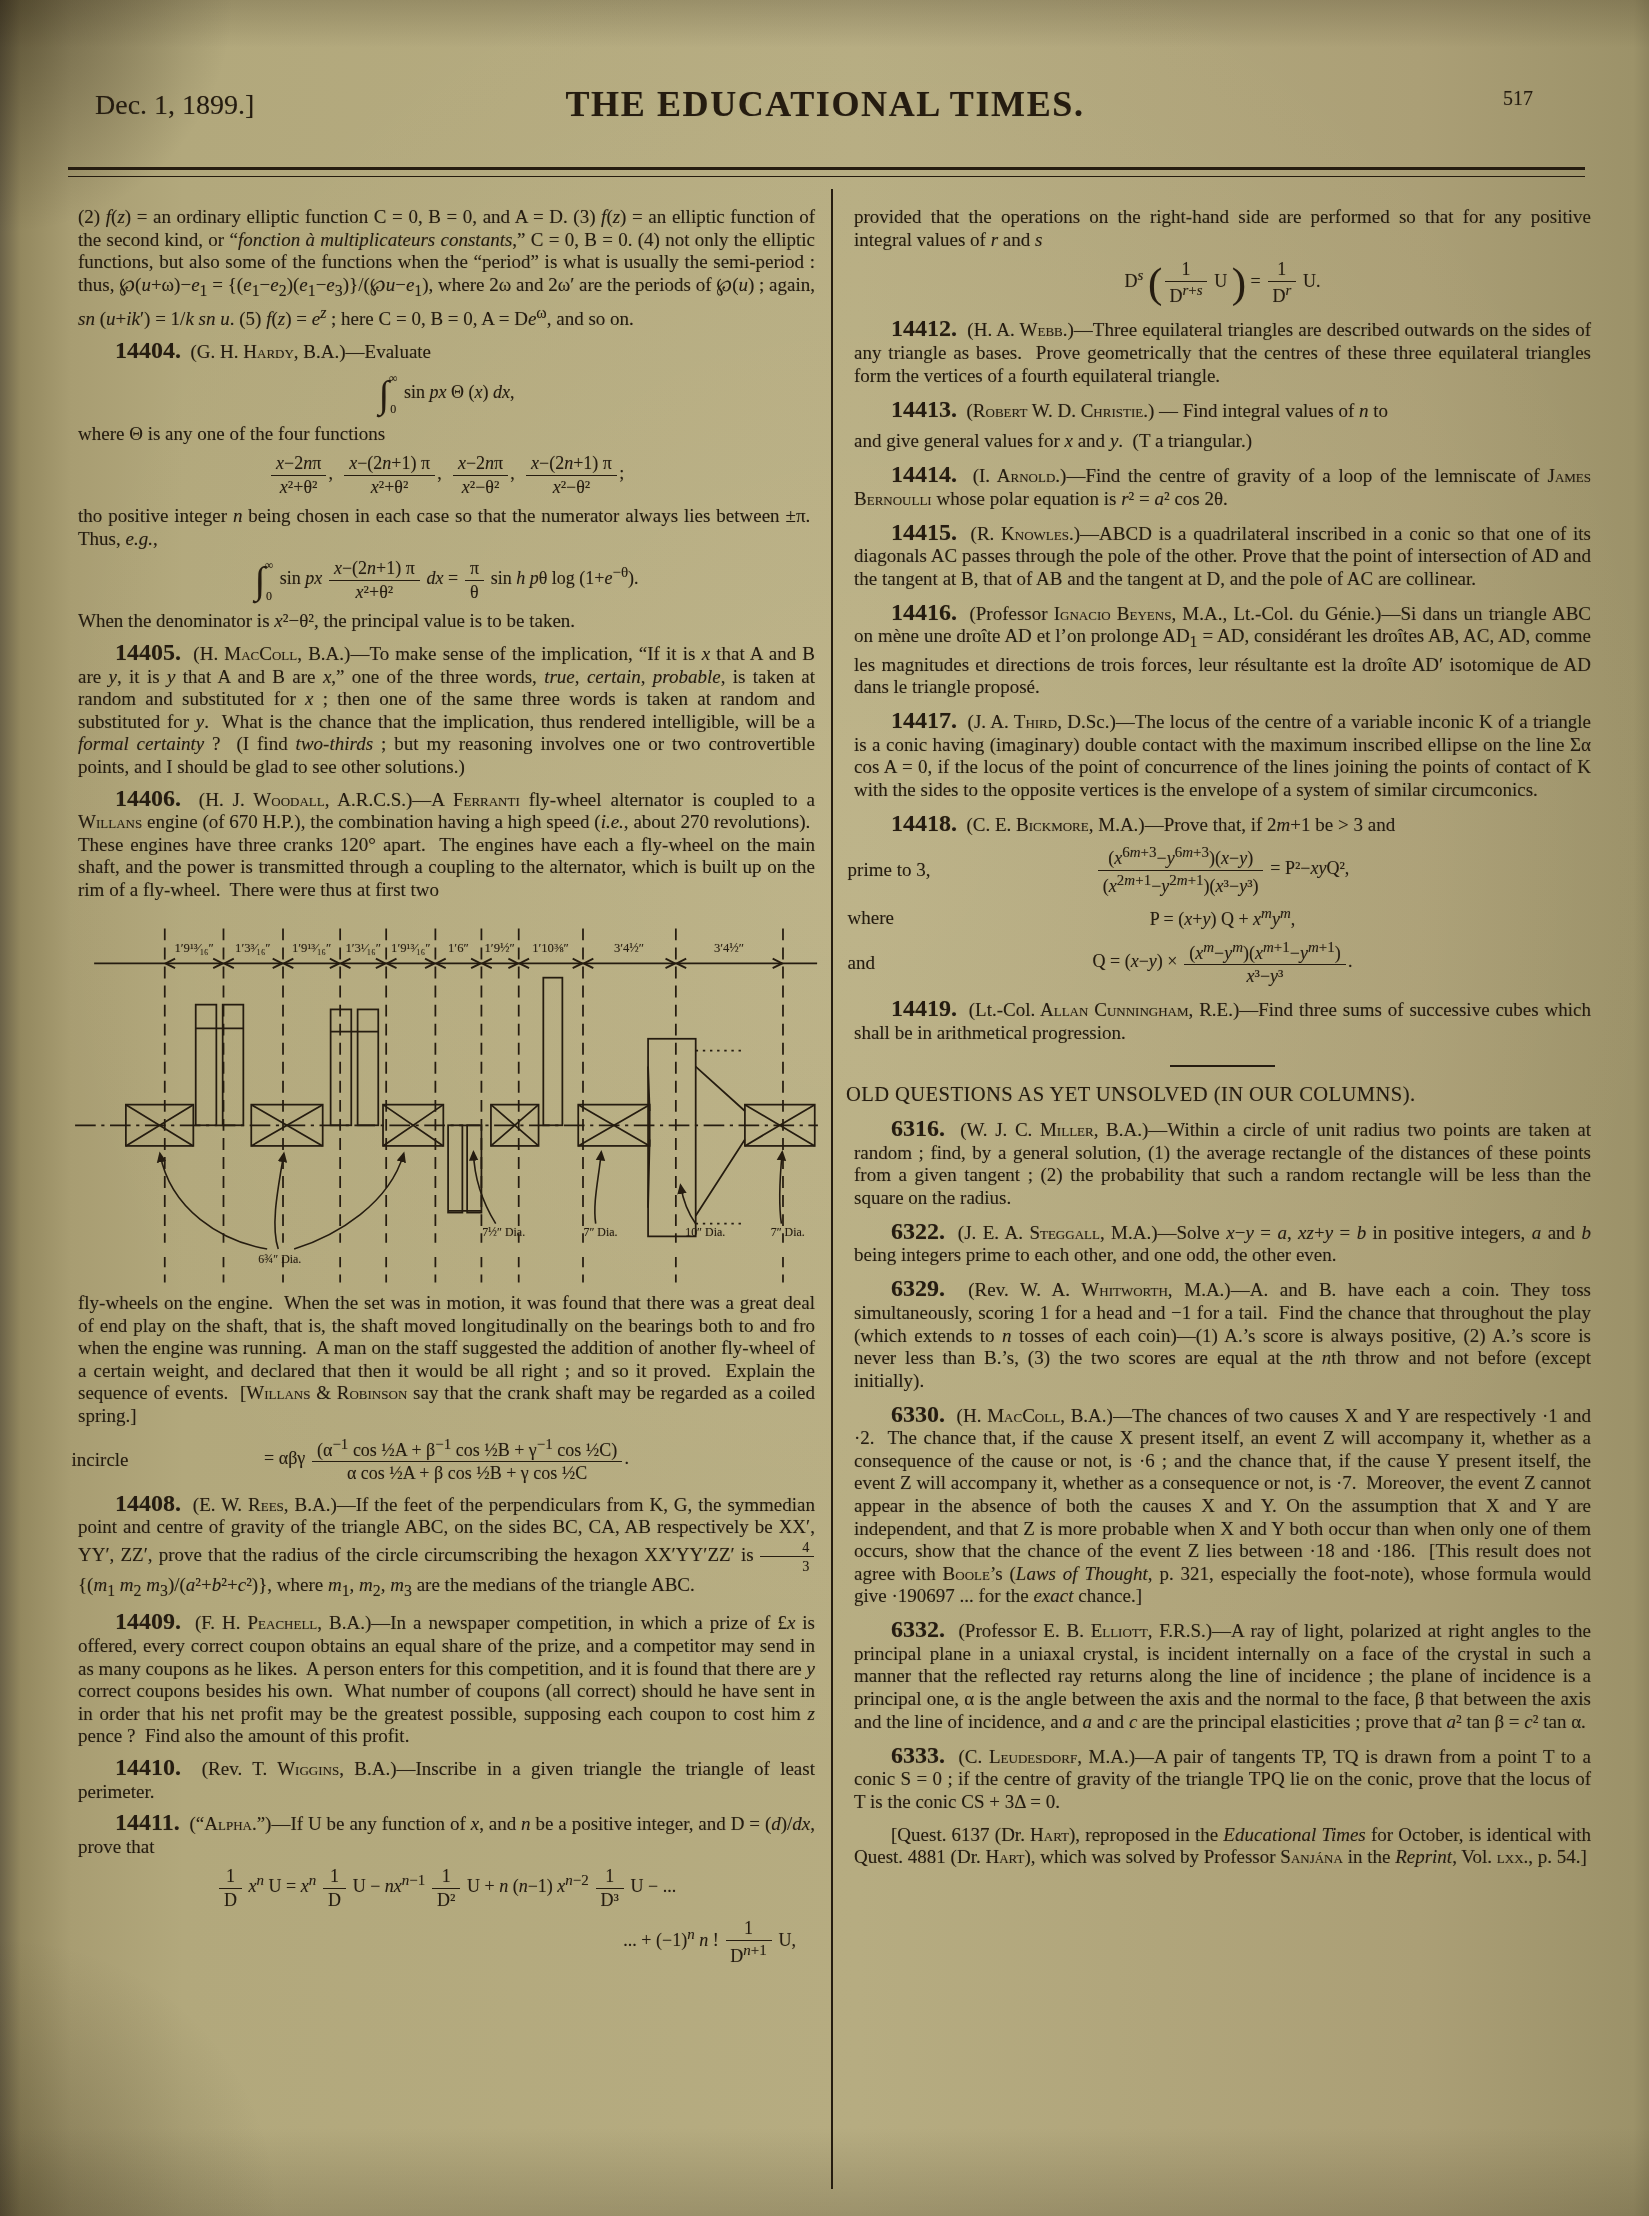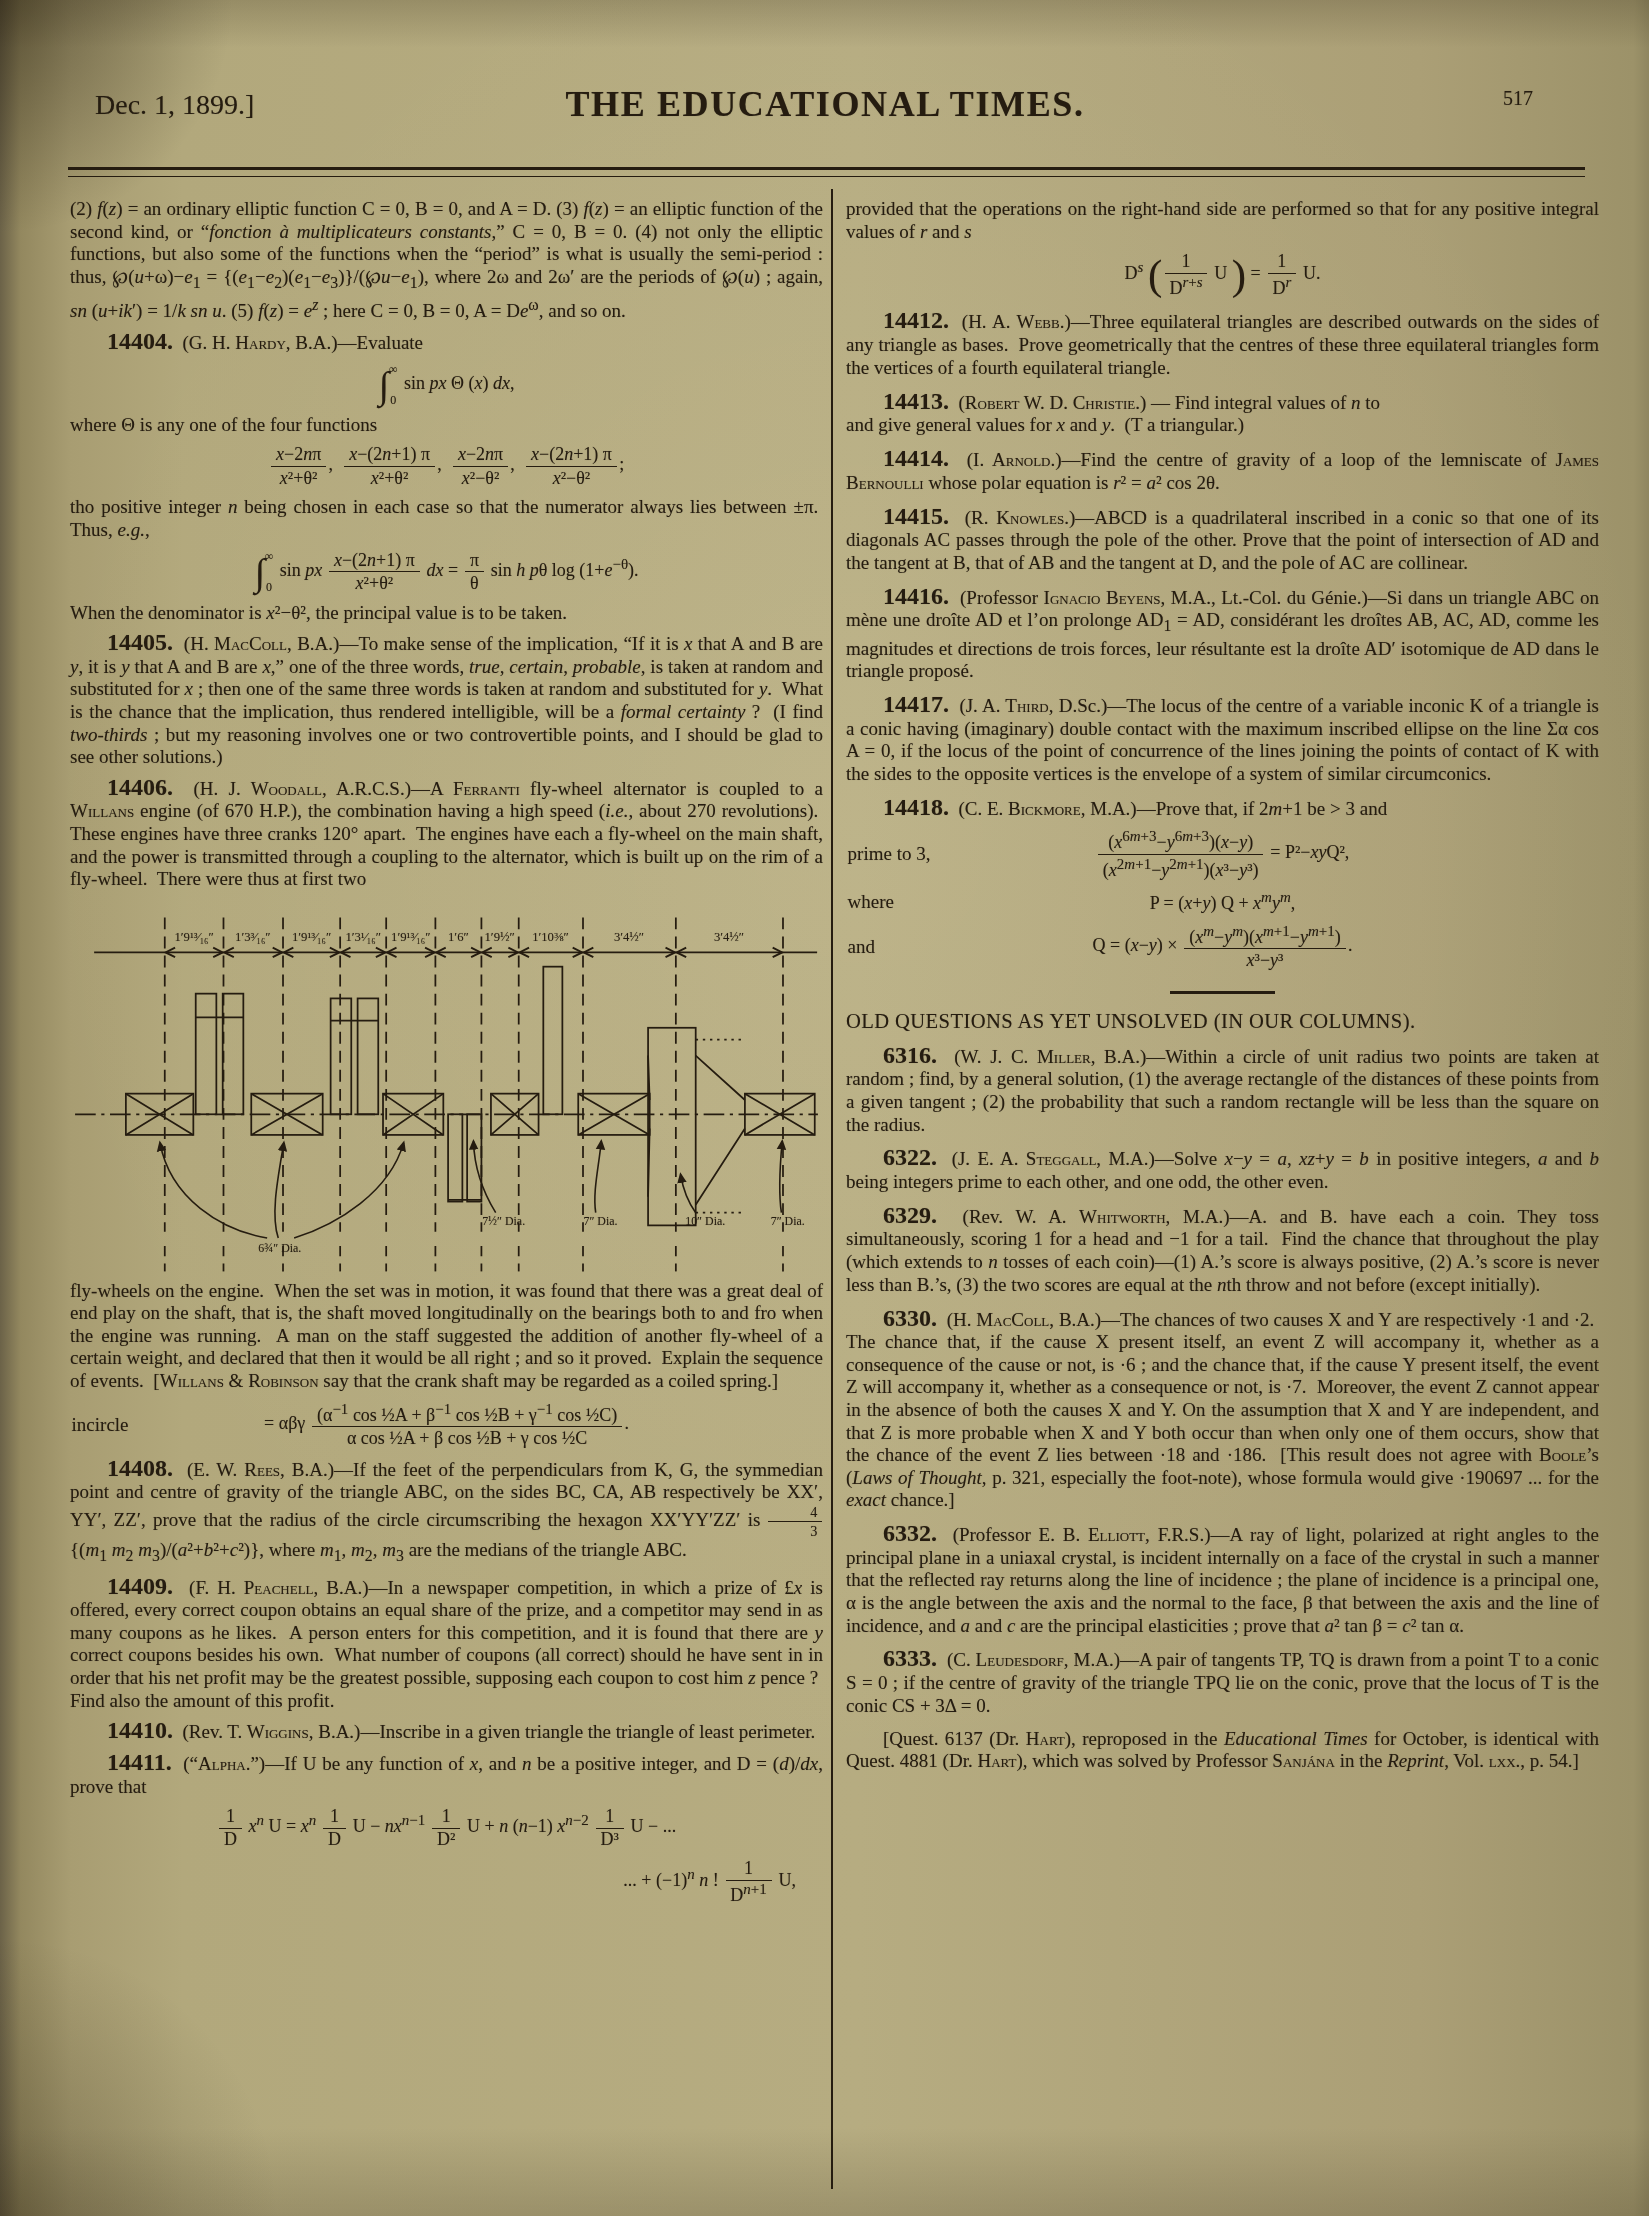--- a/index.html
+++ b/index.html
@@ -13,21 +13,21 @@
       linear-gradient(90deg, #6b6248 0px, #93885f 20.6px, #a89d72 71px, #b2a87c 183px, #b6ac81 52%, #ab9f76 86%, #9c9269 99%, #8e855f 100%);
     text-shadow:0 0 0.8px rgba(37,28,16,0.35);text-decoration:underline;}
   .hdr-date{position:absolute;left:95px;top:89px;font-size:28px;}
   .hdr-title{position:absolute;left:0;right:0;top:83px;text-align:center;font-size:36px;font-weight:bold;letter-spacing:1.6px;}
   .hdr-page{position:absolute;right:117px;top:87px;font-size:20px;margin-left:20px;}
   .rule-a{position:absolute;left:68px;right:65px;top:167px;height:0;border-top:3.2px solid #251c10;}
   .rule-b{position:absolute;left:68px;right:65px;top:176px;height:0;border-top:1.6px solid #251c10;}
   .divider{position:absolute;left:831px;top:189px;width:2.4px;height:2000px;background:#251c10;}
   .col{position:absolute;top:198px;width:753px;}
   .col-left{left:70px;} .col-right{left:846px;}
-  .para{margin:0;text-align:justify;font-size:19px;line-height:22.6px;}
+  .para{margin:8px;text-align:justify;font-size:19px;line-height:22.6px;}
   .para.ind{text-indent:37px;margin-top:7.1px;}
   .col-right .para.ind{margin-top:10.3px;}
   .para b{font-size:24px;}
   .sc{font-variant:small-caps;}
   .eq{text-align:center;font-size:18px;margin:8px 0;line-height:1.25;}
   .eq.right{text-align:right;padding-right:27px;}
   .eql{position:relative;text-align:center;font-size:18px;margin:8px 0;line-height:1.25;}
   .eqlab{position:absolute;left:1.6px;top:50%;transform:translateY(-50%);font-size:19px;}
   .fr{display:inline-flex;flex-direction:column;text-align:center;vertical-align:middle;margin:0 2.4px;line-height:1.15;}
   .fr .nu{display:block;padding:0 4.8px 0.8px;border-bottom:1.6px solid currentColor;}
@@ -266,20 +266,21 @@
       <p class="para ind"><b>14418.</b>&nbsp; (C. E. B<span class="sc">ickmore</span>, M.A.)—Prove that, if 2<i>m</i>+1 be &gt; 3 and</p>
       <div class="eql"><span class="eqlab">prime to 3,</span><span class="eqbody"><span class="fr">
             <span class="nu">(<i>x</i><sup>6<i>m</i>+3</sup>−<i>y</i><sup>6<i>m</i>+3</sup>)(<i>x</i>−<i>y</i>)</span>
             <span class="de">(<i>x</i><sup>2<i>m</i>+1</sup>−<i>y</i><sup>2<i>m</i>+1</sup>)(<i>x</i>³−<i>y</i>³)</span>
           </span> = P²−<i>xy</i>Q²,</span></div>
       <div class="eql"><span class="eqlab">where</span><span class="eqbody">P = (<i>x</i>+<i>y</i>) Q + <i>x</i><sup><i>m</i></sup><i>y</i><sup><i>m</i></sup>,</span></div>
       <div class="eql"><span class="eqlab">and</span><span class="eqbody">Q = (<i>x</i>−<i>y</i>) × <span class="fr">
             <span class="nu">(<i>x</i><sup><i>m</i></sup>−<i>y</i><sup><i>m</i></sup>)(<i>x</i><sup><i>m</i>+1</sup>−<i>y</i><sup><i>m</i>+1</sup>)</span>
             <span class="de"><i>x</i>³−<i>y</i>³</span>
           </span>.</span></div>
+      <p class="para ind"><b>14419.</b>&nbsp; (Lt.-Col. A<span class="sc">llan</span> C<span class="sc">unningham</span>, R.E.)—Find three sums of successive cubes which shall be in arithmetical progression.</p>
       <div class="shortrule"></div>
       <div class="colhead">OLD QUESTIONS AS YET UNSOLVED (IN OUR COLUMNS).</div>
       <p class="para ind"><b>6316.</b>&nbsp; (W. J. C. M<span class="sc">iller</span>, B.A.)—Within a circle of unit radius two points are taken at random ; find, by a general solution, (1) the average rectangle of the distances of these points from a given tangent ; (2) the probability that such a random rectangle will be less than the square on the radius.</p>
       <p class="para ind"><b>6322.</b>&nbsp; (J. E. A. S<span class="sc">teggall</span>, M.A.)—Solve <i>x</i>−<i>y</i> = <i>a</i>, <i>xz</i>+<i>y</i> = <i>b</i> in positive integers, <i>a</i> and <i>b</i> being integers prime to each other, and one odd, the other even.</p>
       <p class="para ind"><b>6329.</b>&nbsp; (Rev. W. A. W<span class="sc">hitworth</span>, M.A.)—A. and B. have each a coin. They toss simultaneously, scoring 1 for a head and −1 for a tail.&nbsp; Find the chance that throughout the play (which extends to <i>n</i> tosses of each coin)—(1) A.’s score is always positive, (2) A.’s score is never less than B.’s, (3) the two scores are equal at the <i>n</i>th throw and not before (except initially).</p>
       <p class="para ind"><b>6330.</b>&nbsp; (H. M<span class="sc">ac</span>C<span class="sc">oll</span>, B.A.)—The chances of two causes X and Y are respectively ·1 and ·2.&nbsp; The chance that, if the cause X present itself, an event Z will accompany it, whether as a consequence of the cause or not, is ·6 ; and the chance that, if the cause Y present itself, the event Z will accompany it, whether as a consequence or not, is ·7.&nbsp; Moreover, the event Z cannot appear in the absence of both the causes X and Y. On the assumption that X and Y are independent, and that Z is more probable when X and Y both occur than when only one of them occurs, show that the chance of the event Z lies between ·18 and ·186.&nbsp; [This result does not agree with B<span class="sc">oole</span>’s (<i>Laws of Thought</i>, p. 321, especially the foot-note), whose formula would give ·190697 ... for the <i>exact</i> chance.]</p>
       <p class="para ind"><b>6332.</b>&nbsp; (Professor E. B. E<span class="sc">lliott</span>, F.R.S.)—A ray of light, polarized at right angles to the principal plane in a uniaxal crystal, is incident internally on a face of the crystal in such a manner that the reflected ray returns along the line of incidence ; the plane of incidence is a principal one, α is the angle between the axis and the normal to the face, β that between the axis and the line of incidence, and <i>a</i> and <i>c</i> are the principal elasticities ; prove that <i>a</i>² tan β = <i>c</i>² tan α.</p>
       <p class="para ind"><b>6333.</b>&nbsp; (C. L<span class="sc">eudesdorf</span>, M.A.)—A pair of tangents TP, TQ is drawn from a point T to a conic S = 0 ; if the centre of gravity of the triangle TPQ lie on the conic, prove that the locus of T is the conic CS + 3Δ = 0.</p>
       <p class="para ind">[Quest. 6137 (Dr. H<span class="sc">art</span>), reproposed in the <i>Educational Times</i> for October, is identical with Quest. 4881 (Dr. H<span class="sc">art</span>), which was solved by Professor S<span class="sc">anjána</span> in the <i>Reprint</i>, Vol. <span class="sc">lxx</span>., p. 54.]</p>
     </div>

